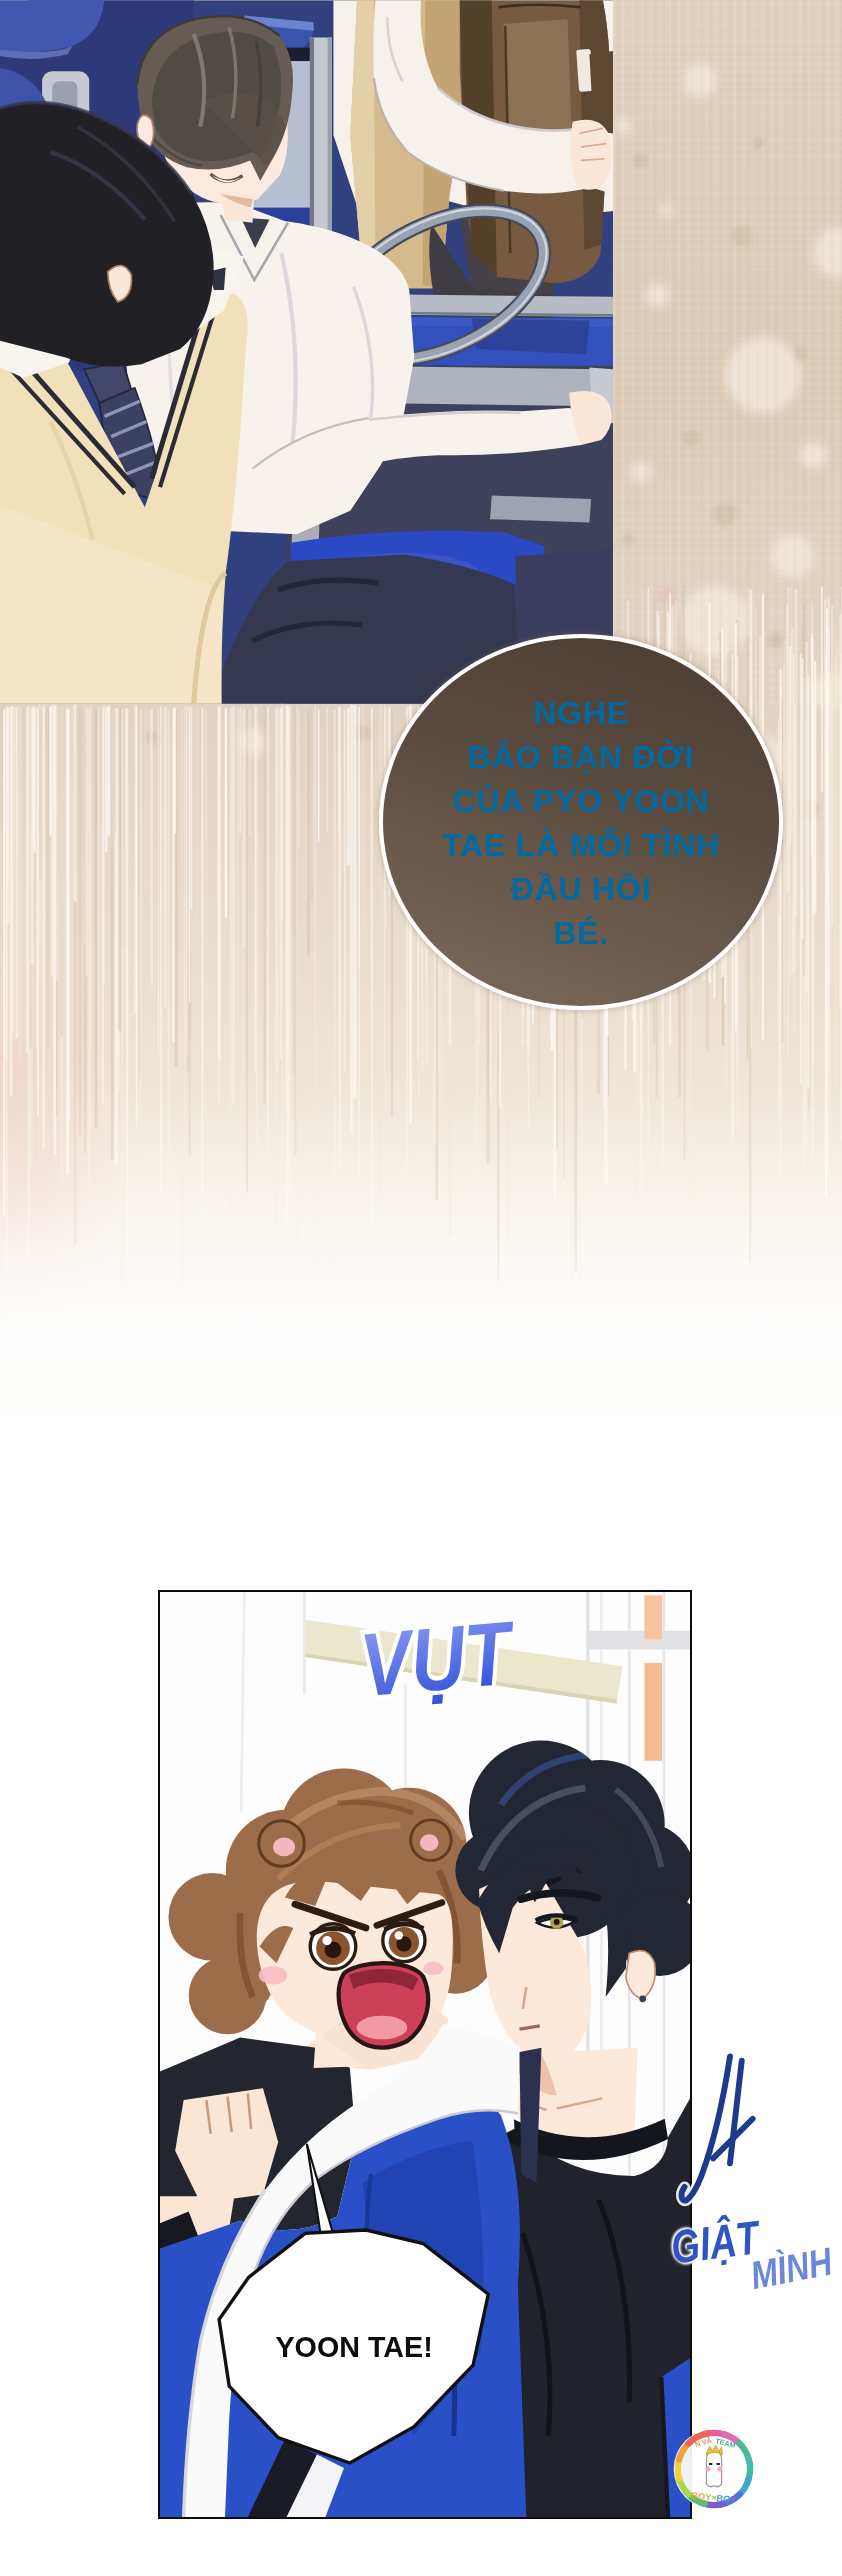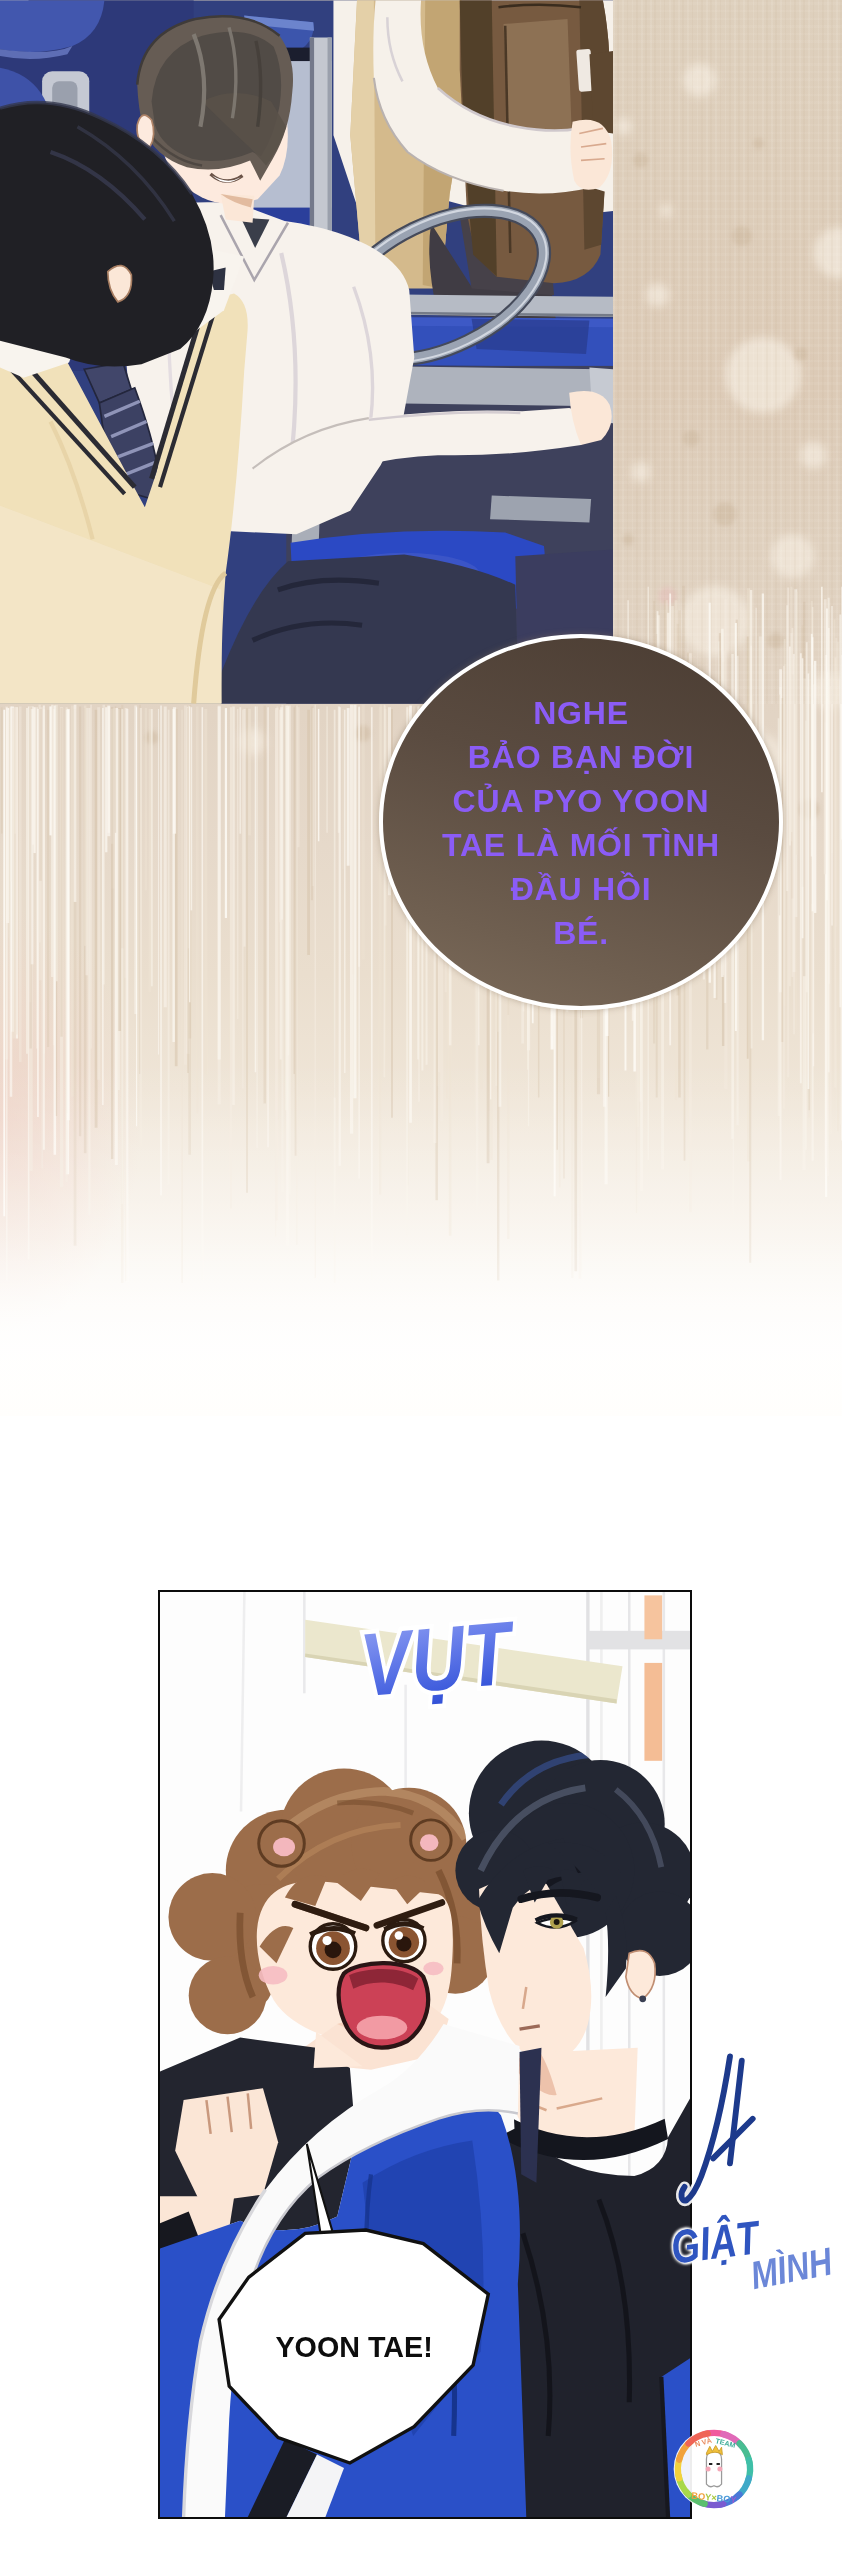--- a/index.html
+++ b/index.html
@@ -564,21 +564,21 @@
  <path d="M0,128 Q58,110 120,140 Q190,172 228,230" stroke="#35384e" stroke-width="4" fill="none" opacity="0.8"></path>
 
  <path d="M128,322 Q146,306 156,326 Q158,352 140,358 Q128,344 128,322 Z" fill="#fbe7d7" stroke="#a87e62" stroke-width="2"></path>
 </svg>
 
 <div class="abs" style="left:379px;top:634px;width:404px;height:376px;border-radius:50%;
 border:4.2px solid #ffffff;box-sizing:border-box;
 background:linear-gradient(198deg,#4a3c32 0%,#5a4b40 42%,#6f5f50 78%,#7d6c5b 100%);
 box-shadow:0 0 6.7px rgba(130,110,88,0.45);"></div>
 
-<div class="abs" style="left:379px;top:691px;width:404px;text-align:center;color:#8b5cf6;
+<div class="abs" style="left:379px;top:691px;width:404px;text-align:center;color:#0369a1;
 font:bold 32px/44px 'Liberation Sans',sans-serif;letter-spacing:0.8px;">
 NGHE<br>BẢO BẠN ĐỜI<br>CỦA PYO YOON<br>TAE LÀ MỐI TÌNH<br>ĐẦU HỒI<br>BÉ.
 </div>
 
 <svg class="abs" style="left:158px;top:1590px;border:2.5px solid #0c0c0c;box-sizing:border-box;background:#fdfdfd" width="534" height="929" viewBox="0 0 628 1096">
  <defs>
   <clipPath id="boyhairclip">
    <circle cx="150" cy="330" r="72"></circle>
           <circle cx="218" cy="285" r="76"></circle>
           <circle cx="295" cy="300" r="68"></circle>

